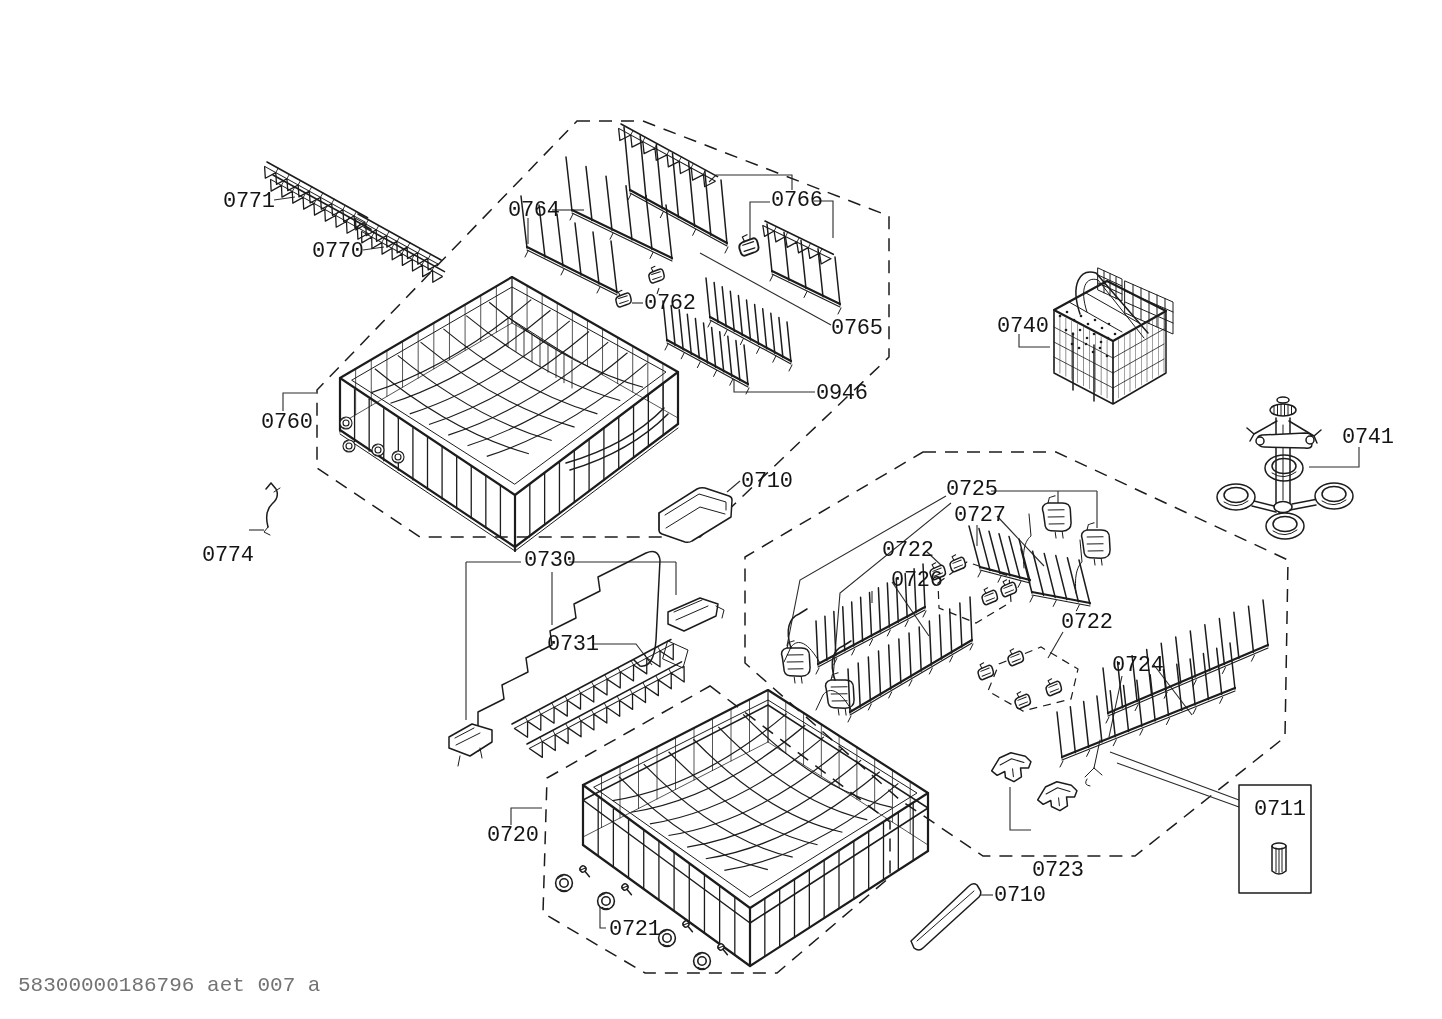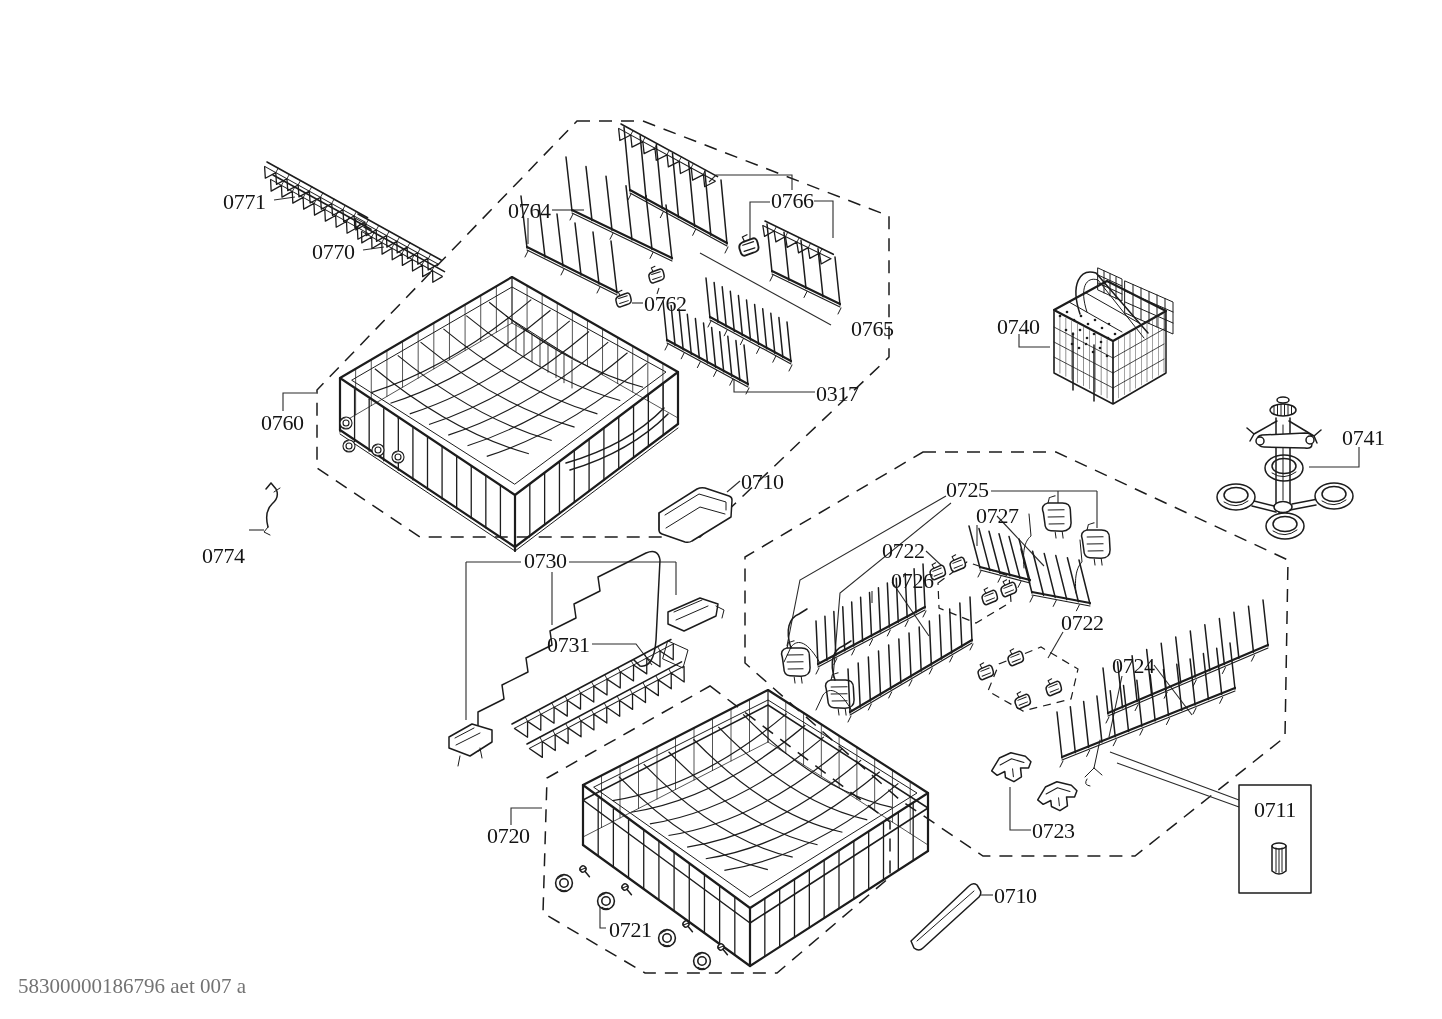--- a/index.html
+++ b/index.html
@@ -1,17 +1,17 @@
 <!DOCTYPE html>
 <html><head>
 <meta charset="utf-8">
 <style>
   html,body{margin:0;padding:0;background:#e8e8e8;}
   .stage{position:relative;width:1442px;height:1019px;background:#ffffff;overflow:hidden;
-         font-family:Liberation Serif, serif;}
+         font-family:Liberation Mono, monospace;}
   .stage svg{position:absolute;left:0;top:0;}
   .part-label{position:absolute;font-size:22px;letter-spacing:-0.3px;color:#141414;white-space:nowrap;line-height:1;}
   .footer-code{position:absolute;left:18px;top:974px;font-size:21px;color:#737373;white-space:nowrap;}
   
   .k  {stroke:#1c1c1c;fill:none;stroke-width:1.5;stroke-linecap:round;stroke-linejoin:round;}
   .k2 {stroke-width:2.2;}
   .kt {stroke-width:1;}
   .kw {fill:#ffffff;}
   .kd {stroke:#1c1c1c;fill:none;stroke-width:1.5;stroke-dasharray:13 9;stroke-linecap:butt;}
   .kd2{stroke:#1c1c1c;fill:none;stroke-width:1.2;stroke-dasharray:8 6;}
@@ -788,35 +788,35 @@
     <use href="#cup" transform="translate(1334,496)"></use>
     <use href="#cup" transform="translate(1285,526)"></use>
   </g>
 </svg>
 
   <div class="part-label" style="left:223px;top:191px;">0771</div>
   <div class="part-label" style="left:312px;top:241px;">0770</div>
   <div class="part-label" style="left:508px;top:200px;">0764</div>
   <div class="part-label" style="left:771px;top:190px;">0766</div>
   <div class="part-label" style="left:644px;top:293px;text-align:right;">0762</div>
-  <div class="part-label" style="left:831px;top:318px;margin-left:20px;">0765</div>
-  <div class="part-label" style="left:816px;top:383px;">0317</div>
+  <div class="part-label" style="left:831px;top:318px;">0765</div>
+  <div class="part-label" style="left:816px;top:383px;">0946</div>
   <div class="part-label" style="left:261px;top:412px;">0760</div>
   <div class="part-label" style="left:202px;top:545px;">0774</div>
   <div class="part-label" style="left:741px;top:471px;">0710</div>
   <div class="part-label" style="left:997px;top:316px;">0740</div>
   <div class="part-label" style="left:1342px;top:427px;text-align:right;">0741</div>
   <div class="part-label" style="left:524px;top:550px;">0730</div>
   <div class="part-label" style="left:547px;top:634px;">0731</div>
   <div class="part-label" style="left:946px;top:479px;">0725</div>
-  <div class="part-label" style="left:976px;top:505px;text-align:center;">0727</div>
+  <div class="part-label" style="left:954px;top:505px;text-align:center;">0727</div>
   <div class="part-label" style="left:882px;top:540px;">0722</div>
   <div class="part-label" style="left:847px;top:570px;margin-left:44px;">0726</div>
   <div class="part-label" style="left:1061px;top:612px;">0722</div>
   <div class="part-label" style="left:1112px;top:655px;">0724</div>
   <div class="part-label" style="left:487px;top:825px;">0720</div>
   <div class="part-label" style="left:609px;top:919px;">0721</div>
-  <div class="part-label" style="left:1032px;top:820px;">0723</div>
+  <div class="part-label" style="left:1032px;top:860px;">0723</div>
   <div class="part-label" style="left:1254px;top:799px;">0711</div>
   <div class="part-label" style="left:994px;top:885px;">0710</div>
 
   <div class="footer-code">58300000186796 aet 007 a</div>
 </div>
 
 </body></html>

